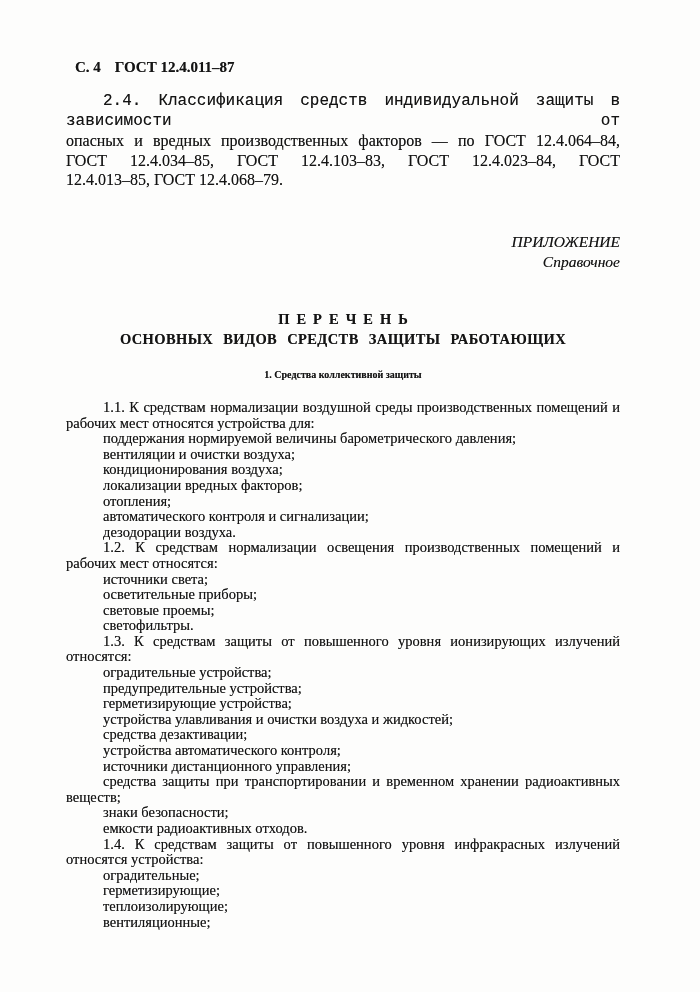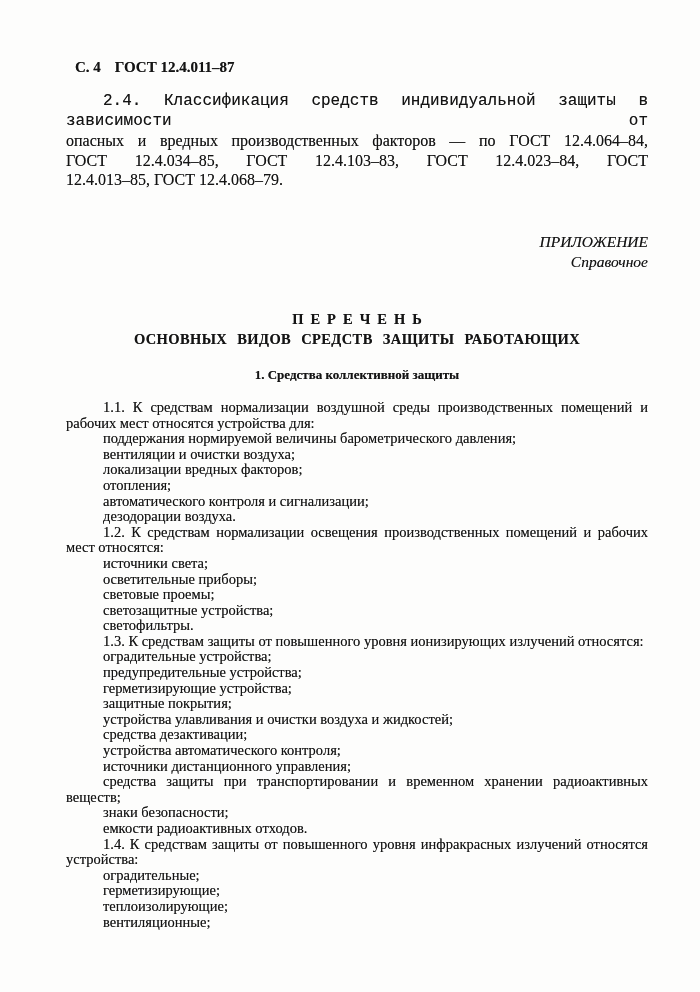--- a/index.html
+++ b/index.html
@@ -16,21 +16,21 @@
     position: relative;
     width: 700px;
     height: 992px;
     background: #fdfdfc;
     color: #141414;
     font-family: "Liberation Serif", "DejaVu Serif", serif;
     text-shadow: 0 0 0.4px rgba(20,20,20,0.55);
   }
   .content {
     margin-left: 66px;
-    margin-right: 52px; 
+    margin-right: 80px; 
   }
   
   .running-header {
     padding-top: 58px;
     padding-left: 9px;
     font-size: 15px;
     font-weight: bold;
     line-height: 18px;
     white-space: nowrap;
   }
@@ -69,21 +69,21 @@
   }
   .list-title .title-line2 {
     margin-top: 2px;
     word-spacing: 6px;
     letter-spacing: 0.4px;
   }
   .section-heading {
     margin-top: 18px;
     text-align: center;
     font-weight: bold;
-    font-size: 13px;
+    font-size: 10px;
     line-height: 18px;
   }
   
   .body-list {
     margin-top: 16px;
     font-size: 14.5px;
     line-height: 15.6px;
   }
   .body-list p {
     margin: 0;
@@ -119,35 +119,34 @@
       <div class="title-line2">ОСНОВНЫХ ВИДОВ СРЕДСТВ ЗАЩИТЫ РАБОТАЮЩИХ</div>
     </div>
 
     <div class="section-heading">1. Средства коллективной защиты</div>
 
     <div class="body-list">
 
     <p>1.1. К средствам нормализации воздушной среды производственных помещений и рабочих мест относятся устройства для:</p>
         <p>поддержания нормируемой величины барометрического давления;</p>
         <p>вентиляции и очистки воздуха;</p>
+        <p>кондиционирования воздуха;</p>
         <p>локализации вредных факторов;</p>
         <p>отопления;</p>
         <p>автоматического контроля и сигнализации;</p>
         <p>дезодорации воздуха.</p>
         <p>1.2. К средствам нормализации освещения производственных помещений и рабочих мест относятся:</p>
         <p>источники света;</p>
         <p>осветительные приборы;</p>
         <p>световые проемы;</p>
-        <p>светозащитные устройства;</p>
         <p>светофильтры.</p>
         <p>1.3. К средствам защиты от повышенного уровня ионизирующих излучений относятся:</p>
         <p>оградительные устройства;</p>
         <p>предупредительные устройства;</p>
         <p>герметизирующие устройства;</p>
-        <p>защитные покрытия;</p>
         <p>устройства улавливания и очистки воздуха и жидкостей;</p>
         <p>средства дезактивации;</p>
         <p>устройства автоматического контроля;</p>
         <p>источники дистанционного управления;</p>
         <p>средства защиты при транспортировании и временном хранении радиоактивных веществ;</p>
         <p>знаки безопасности;</p>
         <p>емкости радиоактивных отходов.</p>
         <p>1.4. К средствам защиты от повышенного уровня инфракрасных излучений относятся устройства:</p>
         <p>оградительные;</p>
         <p>герметизирующие;</p>

